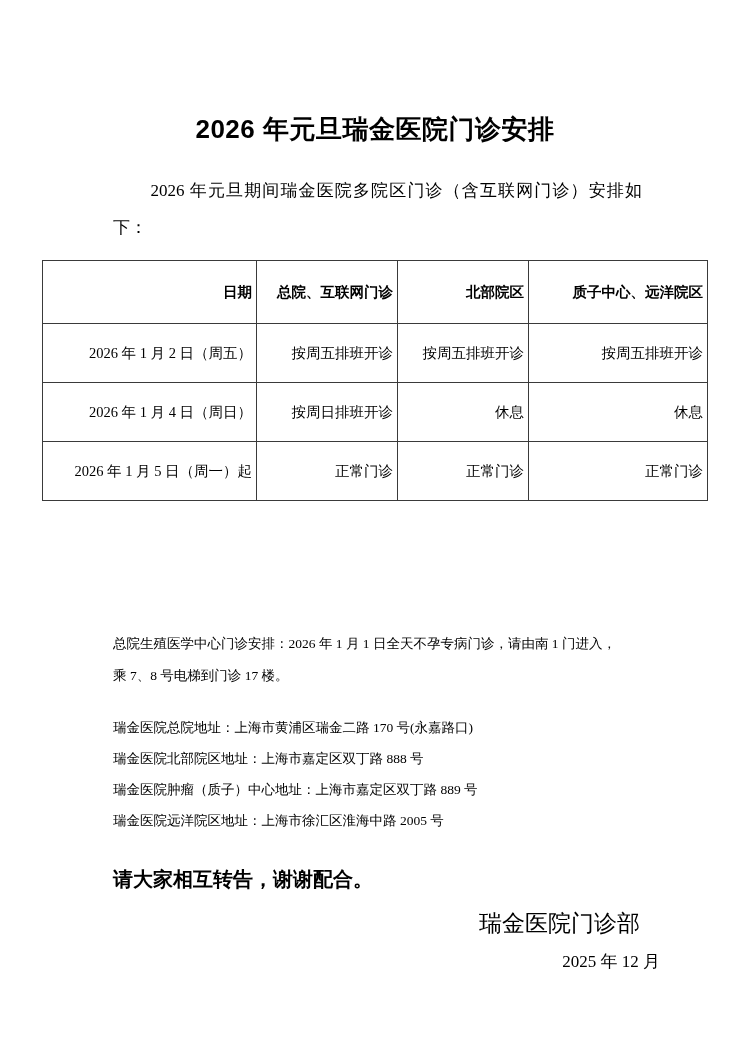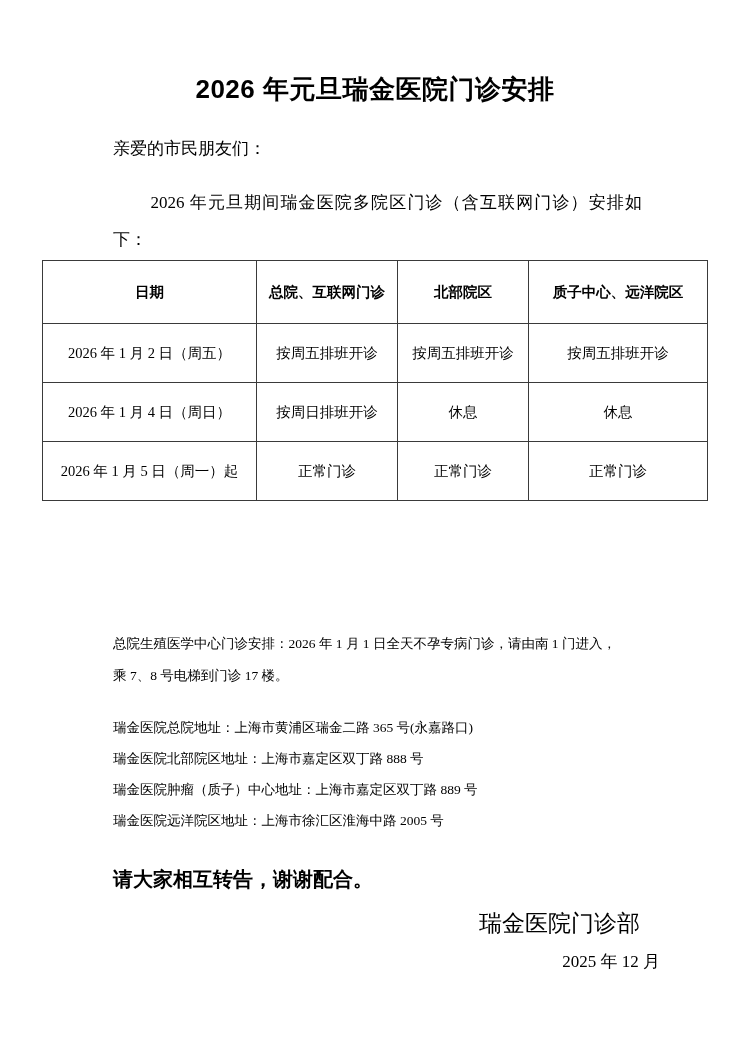--- a/index.html
+++ b/index.html
@@ -10,21 +10,21 @@
   .page {
     position: relative;
     width: 750px;
     height: 1061px;
     background: #ffffff;
     color: #000000;
     font-family: "Liberation Serif", "DejaVu Serif", serif;
     overflow: hidden;
   }
   .doc-title {
-    padding-top: 72px;
+    padding-top: 112px;
     text-align: center;
     font-family: "Liberation Sans", "DejaVu Sans", sans-serif;
     font-weight: bold;
     font-size: 26px;
     letter-spacing: 0.5px;
   }
   .greeting {
     margin: 32px 110px 0 113px;
     font-size: 17px;
     line-height: 20px;
@@ -52,21 +52,21 @@
     border-collapse: collapse;
     table-layout: fixed;
     font-size: 14.5px;
   }
   table.schedule col.c1 { width: 214px; }
   table.schedule col.c2 { width: 141px; }
   table.schedule col.c3 { width: 131px; }
   table.schedule col.c4 { width: 179px; }
   table.schedule th, table.schedule td {
     border: 1px solid #3a3a3a;
-    text-align: center;
+    text-align: right;
     vertical-align: middle;
     padding: 0 4px;
     font-weight: normal;
   }
   table.schedule th {
     font-weight: bold;
     height: 62px;
   }
   table.schedule td {
     height: 58px;
@@ -109,21 +109,20 @@
     text-align: right;
   }
 </style>
 </head>
 <body>
 
 <div class="page">
 
   <div class="doc-title">2026 年元旦瑞金医院门诊安排</div>
 
-  <div class="greeting">亲爱的市民朋友们：</div>
 
   <div class="intro-line1">2026 年元旦期间瑞金医院多院区门诊（含互联网门诊）安排如</div>
   <div class="intro-line2">下：</div>
 
   <table class="schedule">
     <colgroup>
       <col class="c1">
         <col class="c2">
         <col class="c3">
         <col class="c4">
@@ -157,21 +156,21 @@
       </tr>
     </tbody>
   </table>
 
   <div class="note">
     <div>总院生殖医学中心门诊安排：2026 年 1 月 1 日全天不孕专病门诊，请由南 1 门进入，</div>
     <div>乘 7、8 号电梯到门诊 17 楼。</div>
   </div>
 
   <div class="addresses">
-    <div>瑞金医院总院地址：上海市黄浦区瑞金二路 365 号(永嘉路口)</div>
+    <div>瑞金医院总院地址：上海市黄浦区瑞金二路 170 号(永嘉路口)</div>
     <div>瑞金医院北部院区地址：上海市嘉定区双丁路 888 号</div>
     <div>瑞金医院肿瘤（质子）中心地址：上海市嘉定区双丁路 889 号</div>
     <div>瑞金医院远洋院区地址：上海市徐汇区淮海中路 2005 号</div>
   </div>
 
   <div class="closing">请大家相互转告，谢谢配合。</div>
 
   <div class="signature">瑞金医院门诊部</div>
 
   <div class="sign-date">2025 年 12 月</div>

